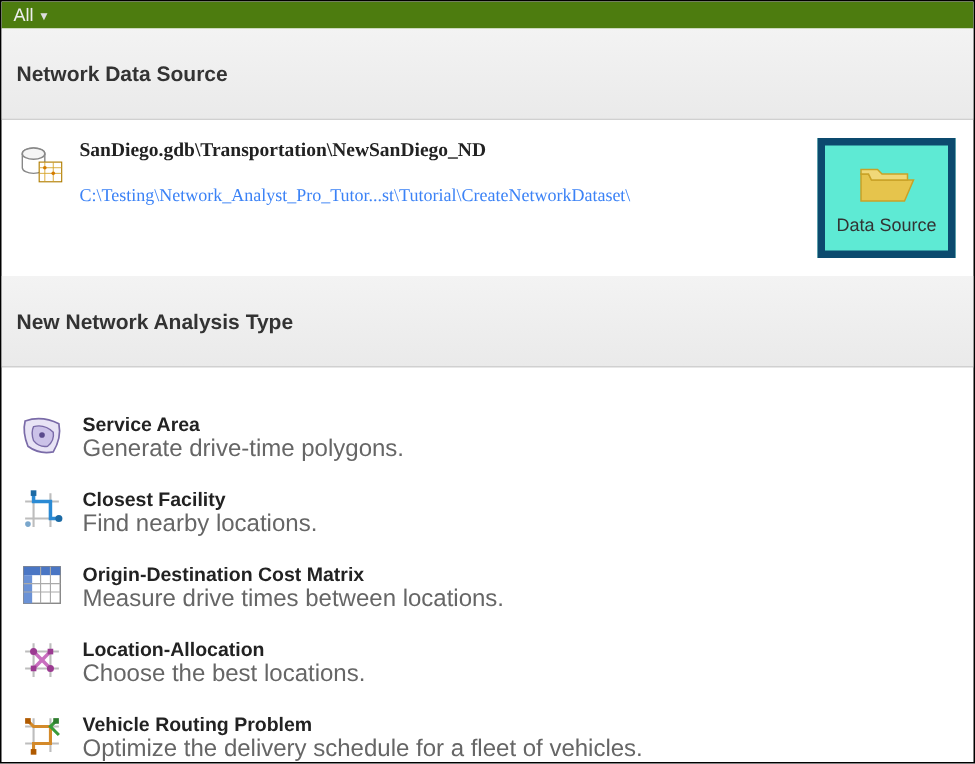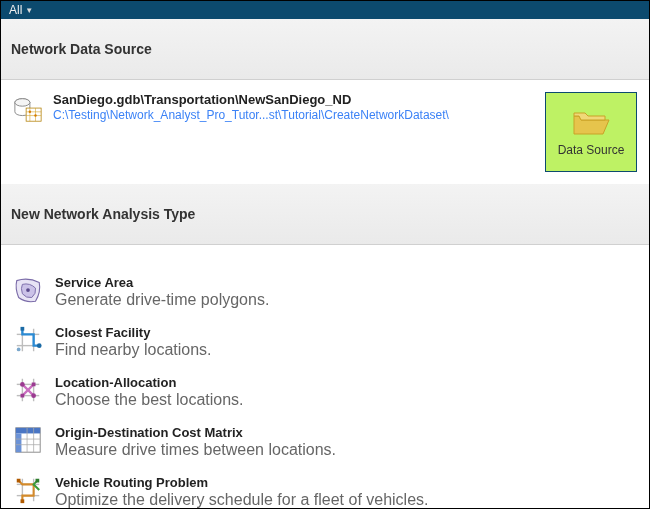--- a/index.html
+++ b/index.html
@@ -11,21 +11,21 @@
       font-family: "Segoe UI", Tahoma, sans-serif;
       font-size: 13px;
       color: #333;
       width: 650px;
       height: 509px;
       background: #fff;
       border: 1px solid #000;
       overflow: hidden;
     }
     .top-bar {
-      background: #0c4a6e;
+      background: #4d7c0f;
       color: #eee;
       padding: 2px 8px;
       font-size: 12px;
       display: flex;
       align-items: center;
       height: 18px;
     }
     .top-bar .dropdown-arrow {
       margin-left: 3px;
       font-size: 8px;
@@ -53,42 +53,43 @@
     }
     .ds-icon {
       width: 30px;
       height: 30px;
       flex: none;
       margin-top: 2px;
     }
     .ds-text {
       display: flex;
       flex-direction: column;
-      gap: 1px;
+      gap: 15px;
+      font-family: Liberation Serif, serif;
     }
     .ds-title {
       font-weight: bold;
       font-size: 13px;
       color: #222;
     }
     .ds-path {
       font-size: 12px;
       color: #3b82f6;
     }
     .ds-button {
-      border: 1px solid #0c4a6e;
+      border: 5px solid #0c4a6e;
       width: 92px;
       height: 80px;
       display: flex;
       flex-direction: column;
       align-items: center;
       justify-content: center;
       gap: 5px;
       cursor: pointer;
-      background: #bef264;
+      background: #5eead4;
       flex: none;
     }
     .ds-button .folder-icon {
       width: 40px;
       height: 30px;
     }
     .ds-button .btn-label {
       font-size: 12px;
       color: #333;
     }
@@ -189,55 +190,55 @@
       <circle cx="6" cy="26" r="2" fill="#7aa7cc"></circle>
     </svg>
     <div class="analysis-text">
       <div class="analysis-title">Closest Facility</div>
       <div class="analysis-desc">Find nearby locations.</div>
     </div>
   </div>
 
   <div class="analysis-item">
     <svg class="analysis-icon" viewBox="0 0 32 32">
+      <rect x="3" y="3" width="26" height="26" fill="#fff" stroke="#888" stroke-width="1"></rect>
+      <rect x="3" y="3" width="26" height="6" fill="#4a76c4"></rect>
+      <rect x="3" y="9" width="6" height="20" fill="#6b92d6"></rect>
+      <line x1="3" y1="15" x2="29" y2="15" stroke="#aaa" stroke-width="0.8"></line>
+      <line x1="3" y1="21" x2="29" y2="21" stroke="#aaa" stroke-width="0.8"></line>
+      <line x1="15" y1="3" x2="15" y2="29" stroke="#aaa" stroke-width="0.8"></line>
+      <line x1="22" y1="3" x2="22" y2="29" stroke="#aaa" stroke-width="0.8"></line>
+    </svg>
+    <div class="analysis-text">
+      <div class="analysis-title">Origin-Destination Cost Matrix</div>
+      <div class="analysis-desc">Measure drive times between locations.</div>
+    </div>
+  </div>
+
+  <div class="analysis-item">
+    <svg class="analysis-icon" viewBox="0 0 32 32">
       <line x1="4" y1="10" x2="28" y2="10" stroke="#bdbdbd" stroke-width="1.5"></line>
       <line x1="4" y1="22" x2="28" y2="22" stroke="#bdbdbd" stroke-width="1.5"></line>
       <line x1="10" y1="4" x2="10" y2="28" stroke="#bdbdbd" stroke-width="1.5"></line>
       <line x1="22" y1="4" x2="22" y2="28" stroke="#bdbdbd" stroke-width="1.5"></line>
       <line x1="10" y1="10" x2="22" y2="22" stroke="#c96fbf" stroke-width="2.5"></line>
       <line x1="10" y1="22" x2="22" y2="10" stroke="#c96fbf" stroke-width="2.5"></line>
       <circle cx="10" cy="10" r="2.5" fill="#9b3a91"></circle>
       <rect x="20" y="8" width="4" height="4" fill="#9b3a91"></rect>
       <rect x="8" y="20" width="4" height="4" fill="#9b3a91"></rect>
       <circle cx="22" cy="22" r="2.5" fill="#9b3a91"></circle>
     </svg>
     <div class="analysis-text">
       <div class="analysis-title">Location-Allocation</div>
       <div class="analysis-desc">Choose the best locations.</div>
     </div>
   </div>
 
   <div class="analysis-item">
     <svg class="analysis-icon" viewBox="0 0 32 32">
-      <rect x="3" y="3" width="26" height="26" fill="#fff" stroke="#888" stroke-width="1"></rect>
-      <rect x="3" y="3" width="26" height="6" fill="#4a76c4"></rect>
-      <rect x="3" y="9" width="6" height="20" fill="#6b92d6"></rect>
-      <line x1="3" y1="15" x2="29" y2="15" stroke="#aaa" stroke-width="0.8"></line>
-      <line x1="3" y1="21" x2="29" y2="21" stroke="#aaa" stroke-width="0.8"></line>
-      <line x1="15" y1="3" x2="15" y2="29" stroke="#aaa" stroke-width="0.8"></line>
-      <line x1="22" y1="3" x2="22" y2="29" stroke="#aaa" stroke-width="0.8"></line>
-    </svg>
-    <div class="analysis-text">
-      <div class="analysis-title">Origin-Destination Cost Matrix</div>
-      <div class="analysis-desc">Measure drive times between locations.</div>
-    </div>
-  </div>
-
-  <div class="analysis-item">
-    <svg class="analysis-icon" viewBox="0 0 32 32">
       <line x1="4" y1="10" x2="28" y2="10" stroke="#bdbdbd" stroke-width="1.5"></line>
       <line x1="4" y1="22" x2="28" y2="22" stroke="#bdbdbd" stroke-width="1.5"></line>
       <line x1="10" y1="4" x2="10" y2="28" stroke="#bdbdbd" stroke-width="1.5"></line>
       <line x1="22" y1="4" x2="22" y2="28" stroke="#bdbdbd" stroke-width="1.5"></line>
       <polyline points="6,6 10,10 22,10 22,22 10,22 10,28" fill="none" stroke="#d48a2a" stroke-width="2.2"></polyline>
       <polyline points="26,6 22,10 28,16" fill="none" stroke="#3a9b3a" stroke-width="2.2"></polyline>
       <rect x="4" y="4" width="4" height="4" fill="#b05a00"></rect>
       <rect x="24" y="4" width="4" height="4" fill="#2e7d2e"></rect>
       <rect x="8" y="26" width="4" height="4" fill="#b05a00"></rect>
     </svg>

